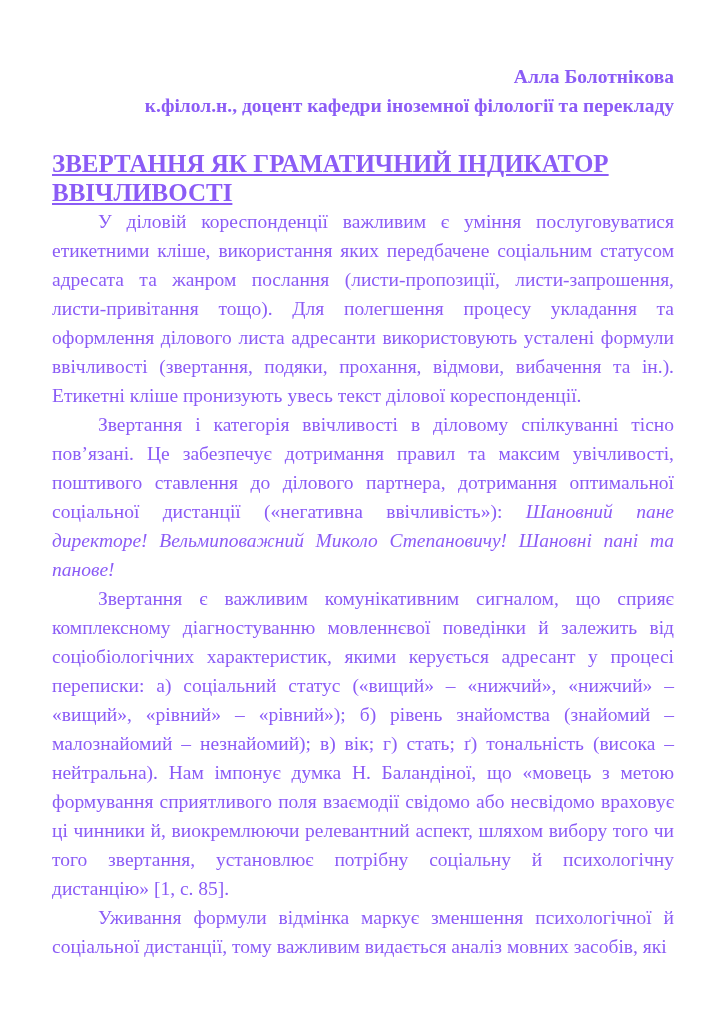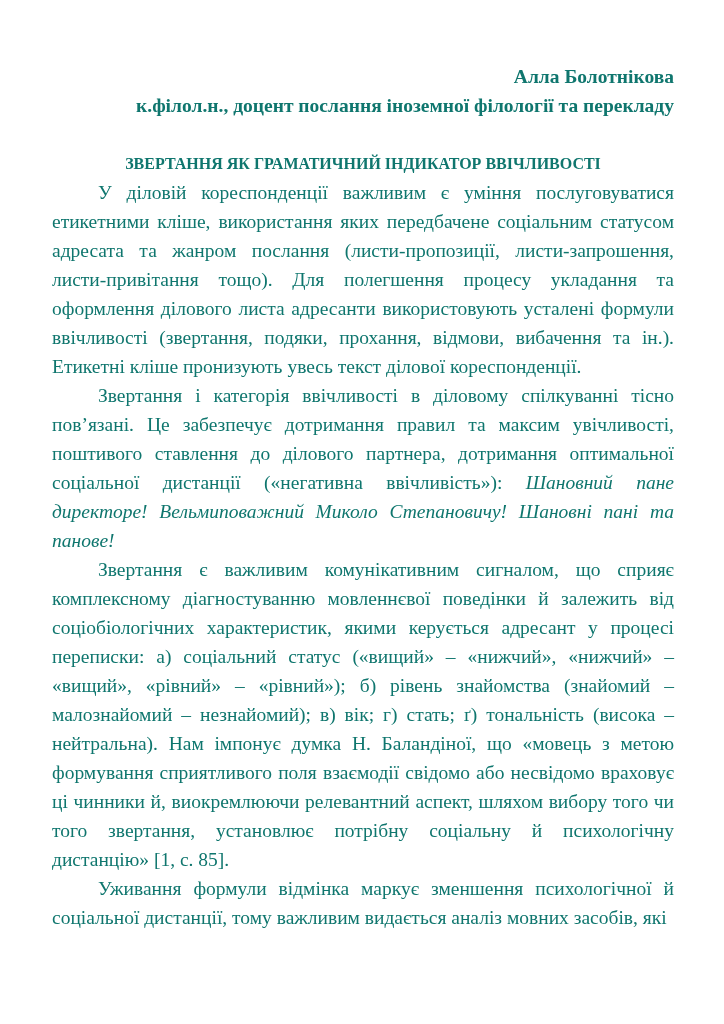--- a/index.html
+++ b/index.html
@@ -9,59 +9,59 @@
     background: #ffffff;
   }
   .page {
     position: relative;
     width: 724px;
     height: 1024px;
     margin: 0 auto;
     background: #ffffff;
     box-sizing: border-box;
     padding: 62px 50px 0 52px;
-    color: #0f766e;
+    color: #8b5cf6;
     font-family: "Liberation Serif", "DejaVu Serif", serif;
     font-size: 19.5px;
     line-height: 29px;
     overflow: hidden;
   }
   .doc-header {
     text-align: right;
     font-weight: bold;
   }
   .doc-header div {
     white-space: nowrap;
   }
   .doc-title {
     margin: 29px 0 0 0;
-    text-align: center;
     font-weight: bold;
-    font-size: 16px;
+    font-size: 25px;
     line-height: 29px;
+    text-decoration: underline;
   }
   .para {
     margin: 0;
     text-align: justify;
     text-indent: 46px;
     hyphens: none;
     font-family: Liberation Serif, serif;
   }
   .para em {
     font-style: italic;
   }
 </style>
 </head>
 <body>
 
 <div class="page">
 
   <div class="doc-header">
     <div>Алла Болотнікова</div>
-    <div>к.філол.н., доцент послання іноземної філології та перекладу</div>
+    <div>к.філол.н., доцент кафедри іноземної філології та перекладу</div>
   </div>
 
   <h1 class="doc-title">
     <span>ЗВЕРТАННЯ ЯК ГРАМАТИЧНИЙ ІНДИКАТОР ВВІЧЛИВОСТІ</span><br>
   </h1>
 
   <p class="para">У діловій кореспонденції важливим є уміння послуговуватися етикетними кліше, використання яких передбачене соціальним статусом адресата та жанром послання (листи-пропозиції, листи-запрошення, листи-привітання тощо). Для полегшення процесу укладання та оформлення ділового листа адресанти використовують усталені формули ввічливості (звертання, подяки, прохання, відмови, вибачення та ін.). Етикетні кліше пронизують увесь текст ділової кореспонденції.</p>
 
   <p class="para"><span>Звертання і категорія ввічливості в діловому спілкуванні тісно пов’язані. Це забезпечує дотримання правил та максим увічливості, поштивого ставлення до ділового партнера, дотримання оптимальної соціальної дистанції («негативна ввічливість»): </span><em>Шановний пане директоре! Вельмиповажний Миколо Степановичу! Шановні пані та панове!</em></p>
 

